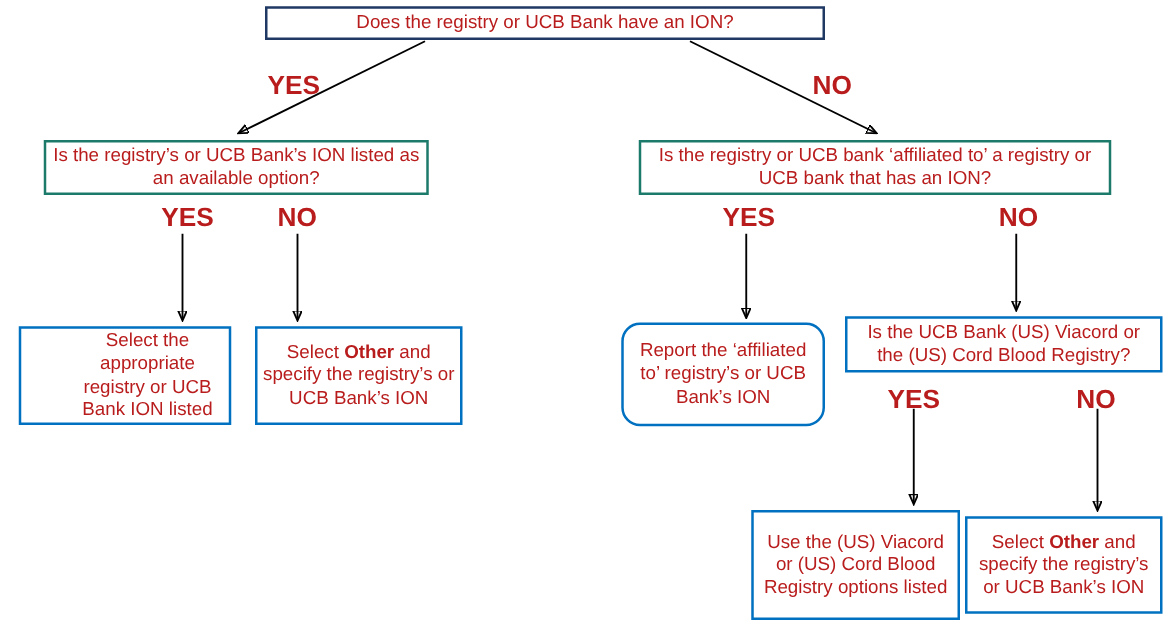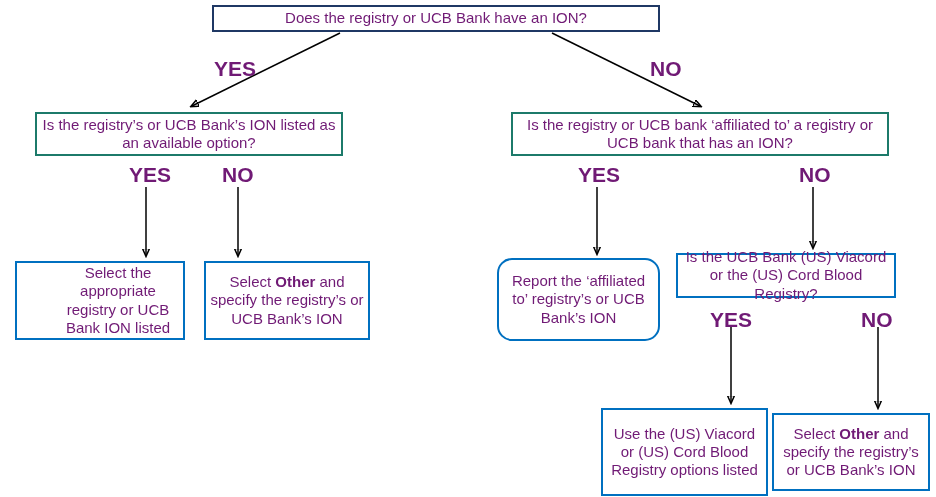--- a/index.html
+++ b/index.html
@@ -1,21 +1,21 @@
 <!DOCTYPE html>
 <html style="--navy: #1f3864; --teal: #1c7a6a; --blue: #0070c0; --arrow: #000000;"><head>
 <meta charset="utf-8">
 <style>
   html,body{margin:0;padding:0;background:#ffffff;}
   #canvas{
     position:relative;
     width:936px;height:497px;
     background:#ffffff;
     font-family:"Liberation Sans", sans-serif;
-    color:#701a75;
+    color:#b91c1c;
     overflow:hidden;
   }
   .box{
     position:absolute;
     display:flex;align-items:center;justify-content:center;
     text-align:center;
     background:#fff;
     font-size:15px;line-height:1.22;
     box-sizing:border-box;
     padding:2px 4px;
@@ -80,21 +80,21 @@
   </div>
 
   <div class="box blue" style="left:204px;top:261px;width:166px;height:79px;">
     <div class="txt"><span>Select </span><b>Other</b><span> and specify the registry’s or UCB Bank’s ION</span></div>
   </div>
 
   <div class="box blue" style="left:497px;top:258px;width:163px;height:83px;border-radius:15px;">
     <div class="txt">Report the ‘affiliated to’ registry’s or UCB Bank’s ION</div>
   </div>
 
-  <div class="box blue" style="left:676px;top:253px;width:220px;height:45px;">
+  <div class="box blue" style="left:676px;top:253px;width:254px;height:45px;">
     <div class="txt">Is the UCB Bank (US) Viacord or the (US) Cord Blood Registry?</div>
   </div>
 
   <div class="lbl" style="left:710px;top:308px;">YES</div>
   <div class="lbl" style="left:861px;top:308px;">NO</div>
 
   <div class="box blue" style="left:601px;top:408px;width:167px;height:88px;">
     <div class="txt">Use the (US) Viacord or (US) Cord Blood Registry options listed</div>
   </div>
 

